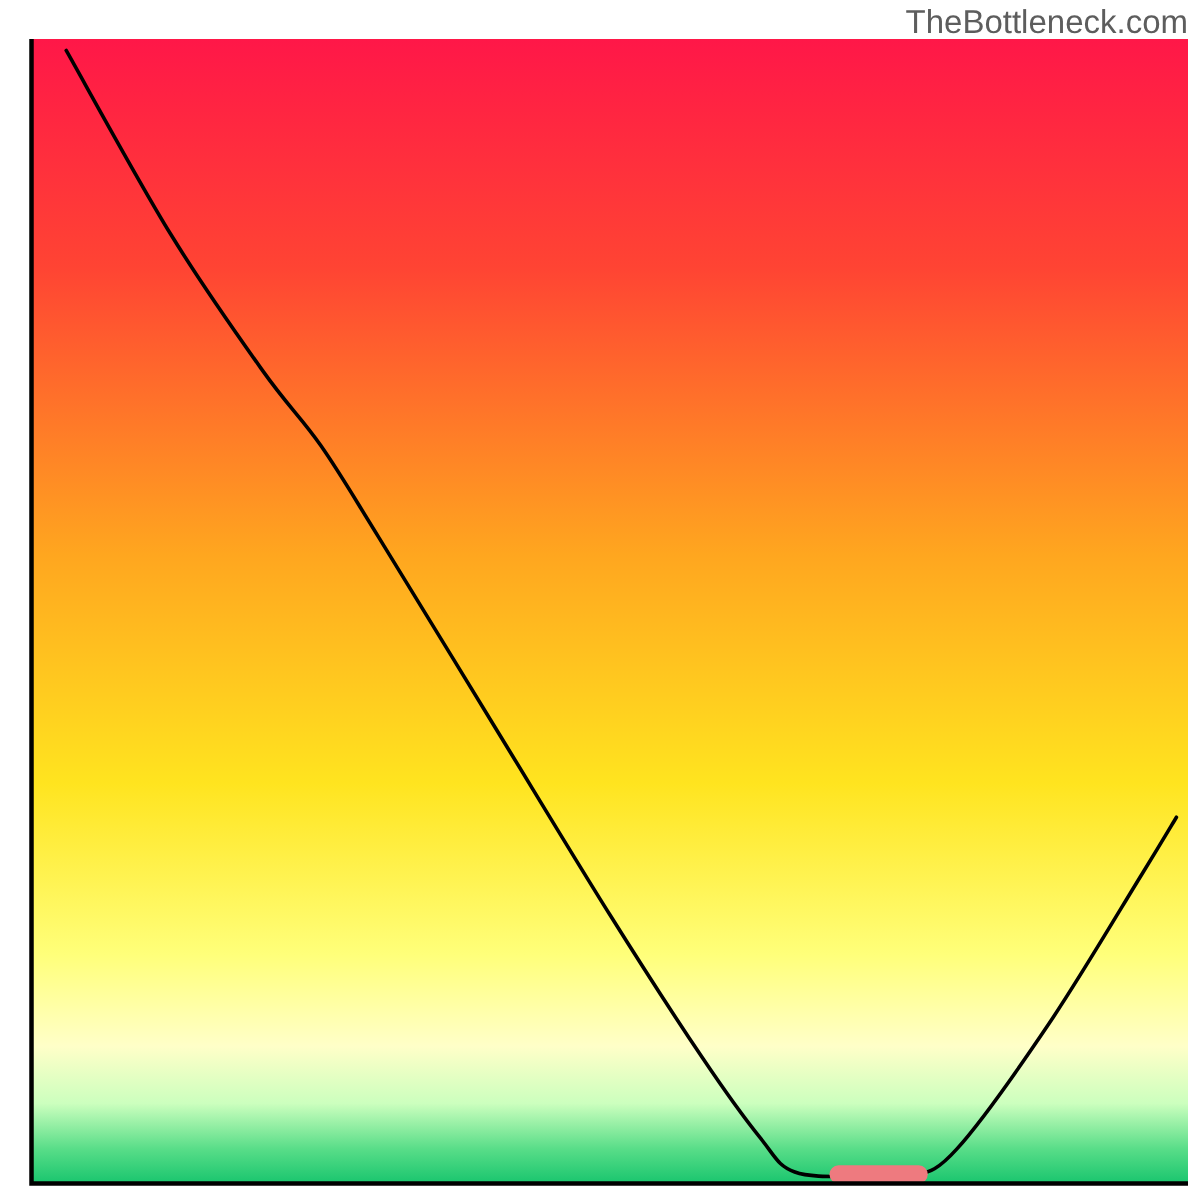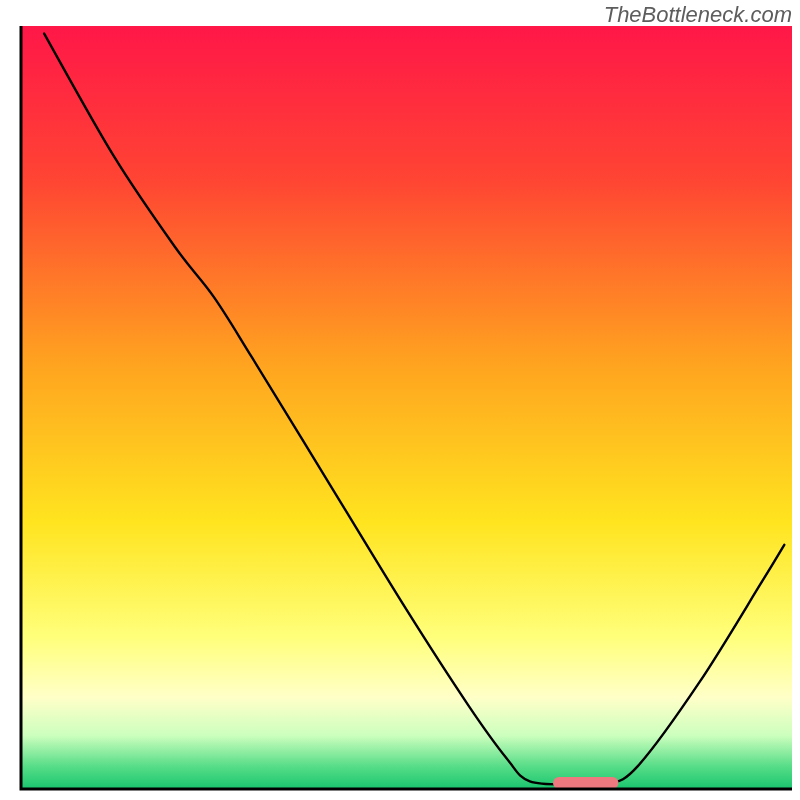--- a/index.html
+++ b/index.html
@@ -8,21 +8,20 @@
     width: 800px;
     height: 800px;
     overflow: hidden;
     background: #ffffff;
     font-family: Arial, Helvetica, sans-serif;
   }
   .wrap {
     width: 800px;
     height: 692px;
     position: relative;
-    font-style: italic;
   }
   .watermark {
     position: absolute;
     top: 2px;
     right: 8px;
     font-size: 22px;
     font-weight: 500;
     color: #5d5d5d;
     letter-spacing: 0px;
   }

